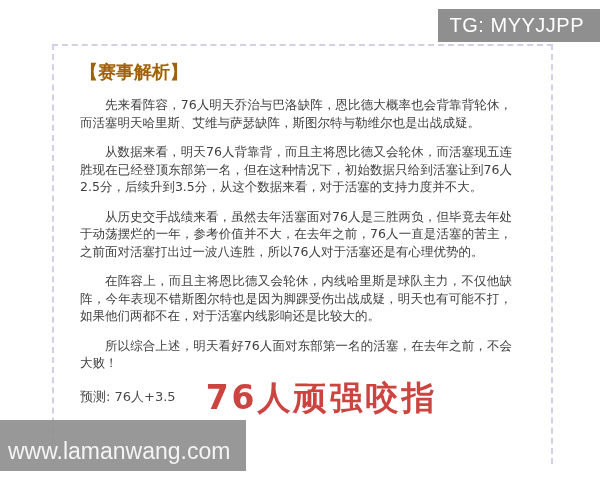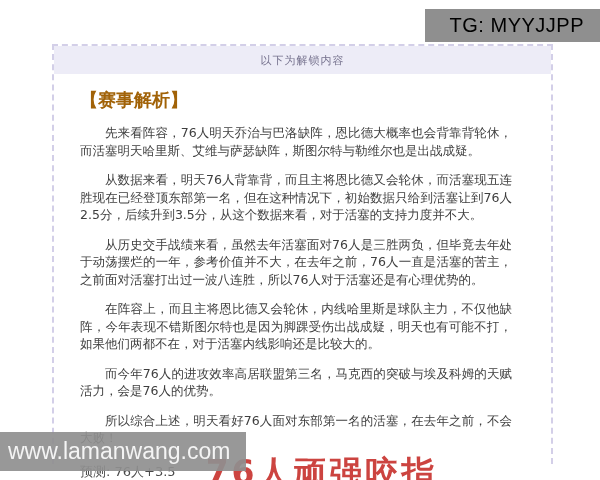--- a/index.html
+++ b/index.html
@@ -11,25 +11,25 @@
     overflow: hidden;
     font-family: "DejaVu Sans", sans-serif;
   }
 
   
   .tg-watermark {
     position: absolute;
     top: 9px;
     right: 0;
     background: rgba(133,133,133,0.92);
-    color: #000000;
+    color: #ffffff;
     font-family: "Liberation Sans", sans-serif;
     font-size: 20px;
     line-height: 1;
-    padding: 6px 16px 7px 25px;
+    padding: 6px 16px 7px 12px;
     letter-spacing: 0.5px;
     z-index: 5;
   }
 
   
   .content-box {
     position: absolute;
     left: 52px;
     top: 44px;
     width: 501px;
@@ -94,46 +94,44 @@
   
   .site-watermark {
     position: absolute;
     left: 0;
     bottom: 9px;
     background: rgba(143,143,143,0.92);
     color: #f4f4f4;
     font-family: "Liberation Sans", sans-serif;
     font-size: 23px;
     line-height: 1;
-    padding: 8px 16px 8px 8px;
+    padding: 20px 16px 8px 8px;
     z-index: 5;
   }
 </style>
 </head>
 <body>
 
 <div class="tg-watermark">TG: MYYJJPP</div>
 
 <div class="content-box">
 
-  <div class="unlock-banner">以下为解锁内容</div>
 
   <div class="article">
 
     <div class="section-title">【赛事解析】</div>
 
     <p class="para">先来看阵容，76人明天乔治与巴洛缺阵，恩比德大概率也会背靠背轮休，而活塞明天哈里斯、艾维与萨瑟缺阵，斯图尔特与勒维尔也是出战成疑。</p>
 
     <p class="para">从数据来看，明天76人背靠背，而且主将恩比德又会轮休，而活塞现五连胜现在已经登顶东部第一名，但在这种情况下，初始数据只给到活塞让到76人2.5分，后续升到3.5分，从这个数据来看，对于活塞的支持力度并不大。</p>
 
     <p class="para">从历史交手战绩来看，虽然去年活塞面对76人是三胜两负，但毕竟去年处于动荡摆烂的一年，参考价值并不大，在去年之前，76人一直是活塞的苦主，之前面对活塞打出过一波八连胜，所以76人对于活塞还是有心理优势的。</p>
 
     <p class="para">在阵容上，而且主将恩比德又会轮休，内线哈里斯是球队主力，不仅他缺阵，今年表现不错斯图尔特也是因为脚踝受伤出战成疑，明天也有可能不打，如果他们两都不在，对于活塞内线影响还是比较大的。</p>
 
-    <p class="para">而今年76人的进攻效率高居联盟第三名，马克西的突破与埃及科姆的天赋活力，会是76人的优势。</p>
 
     <p class="para">所以综合上述，明天看好76人面对东部第一名的活塞，在去年之前，不会大败！</p>
 
     <div class="prediction-row">
       <span class="prediction-label">预测: 76人+3.5</span>
       <span class="prediction-stamp">76人顽强咬指</span>
     </div>
 
   </div>
 </div>

